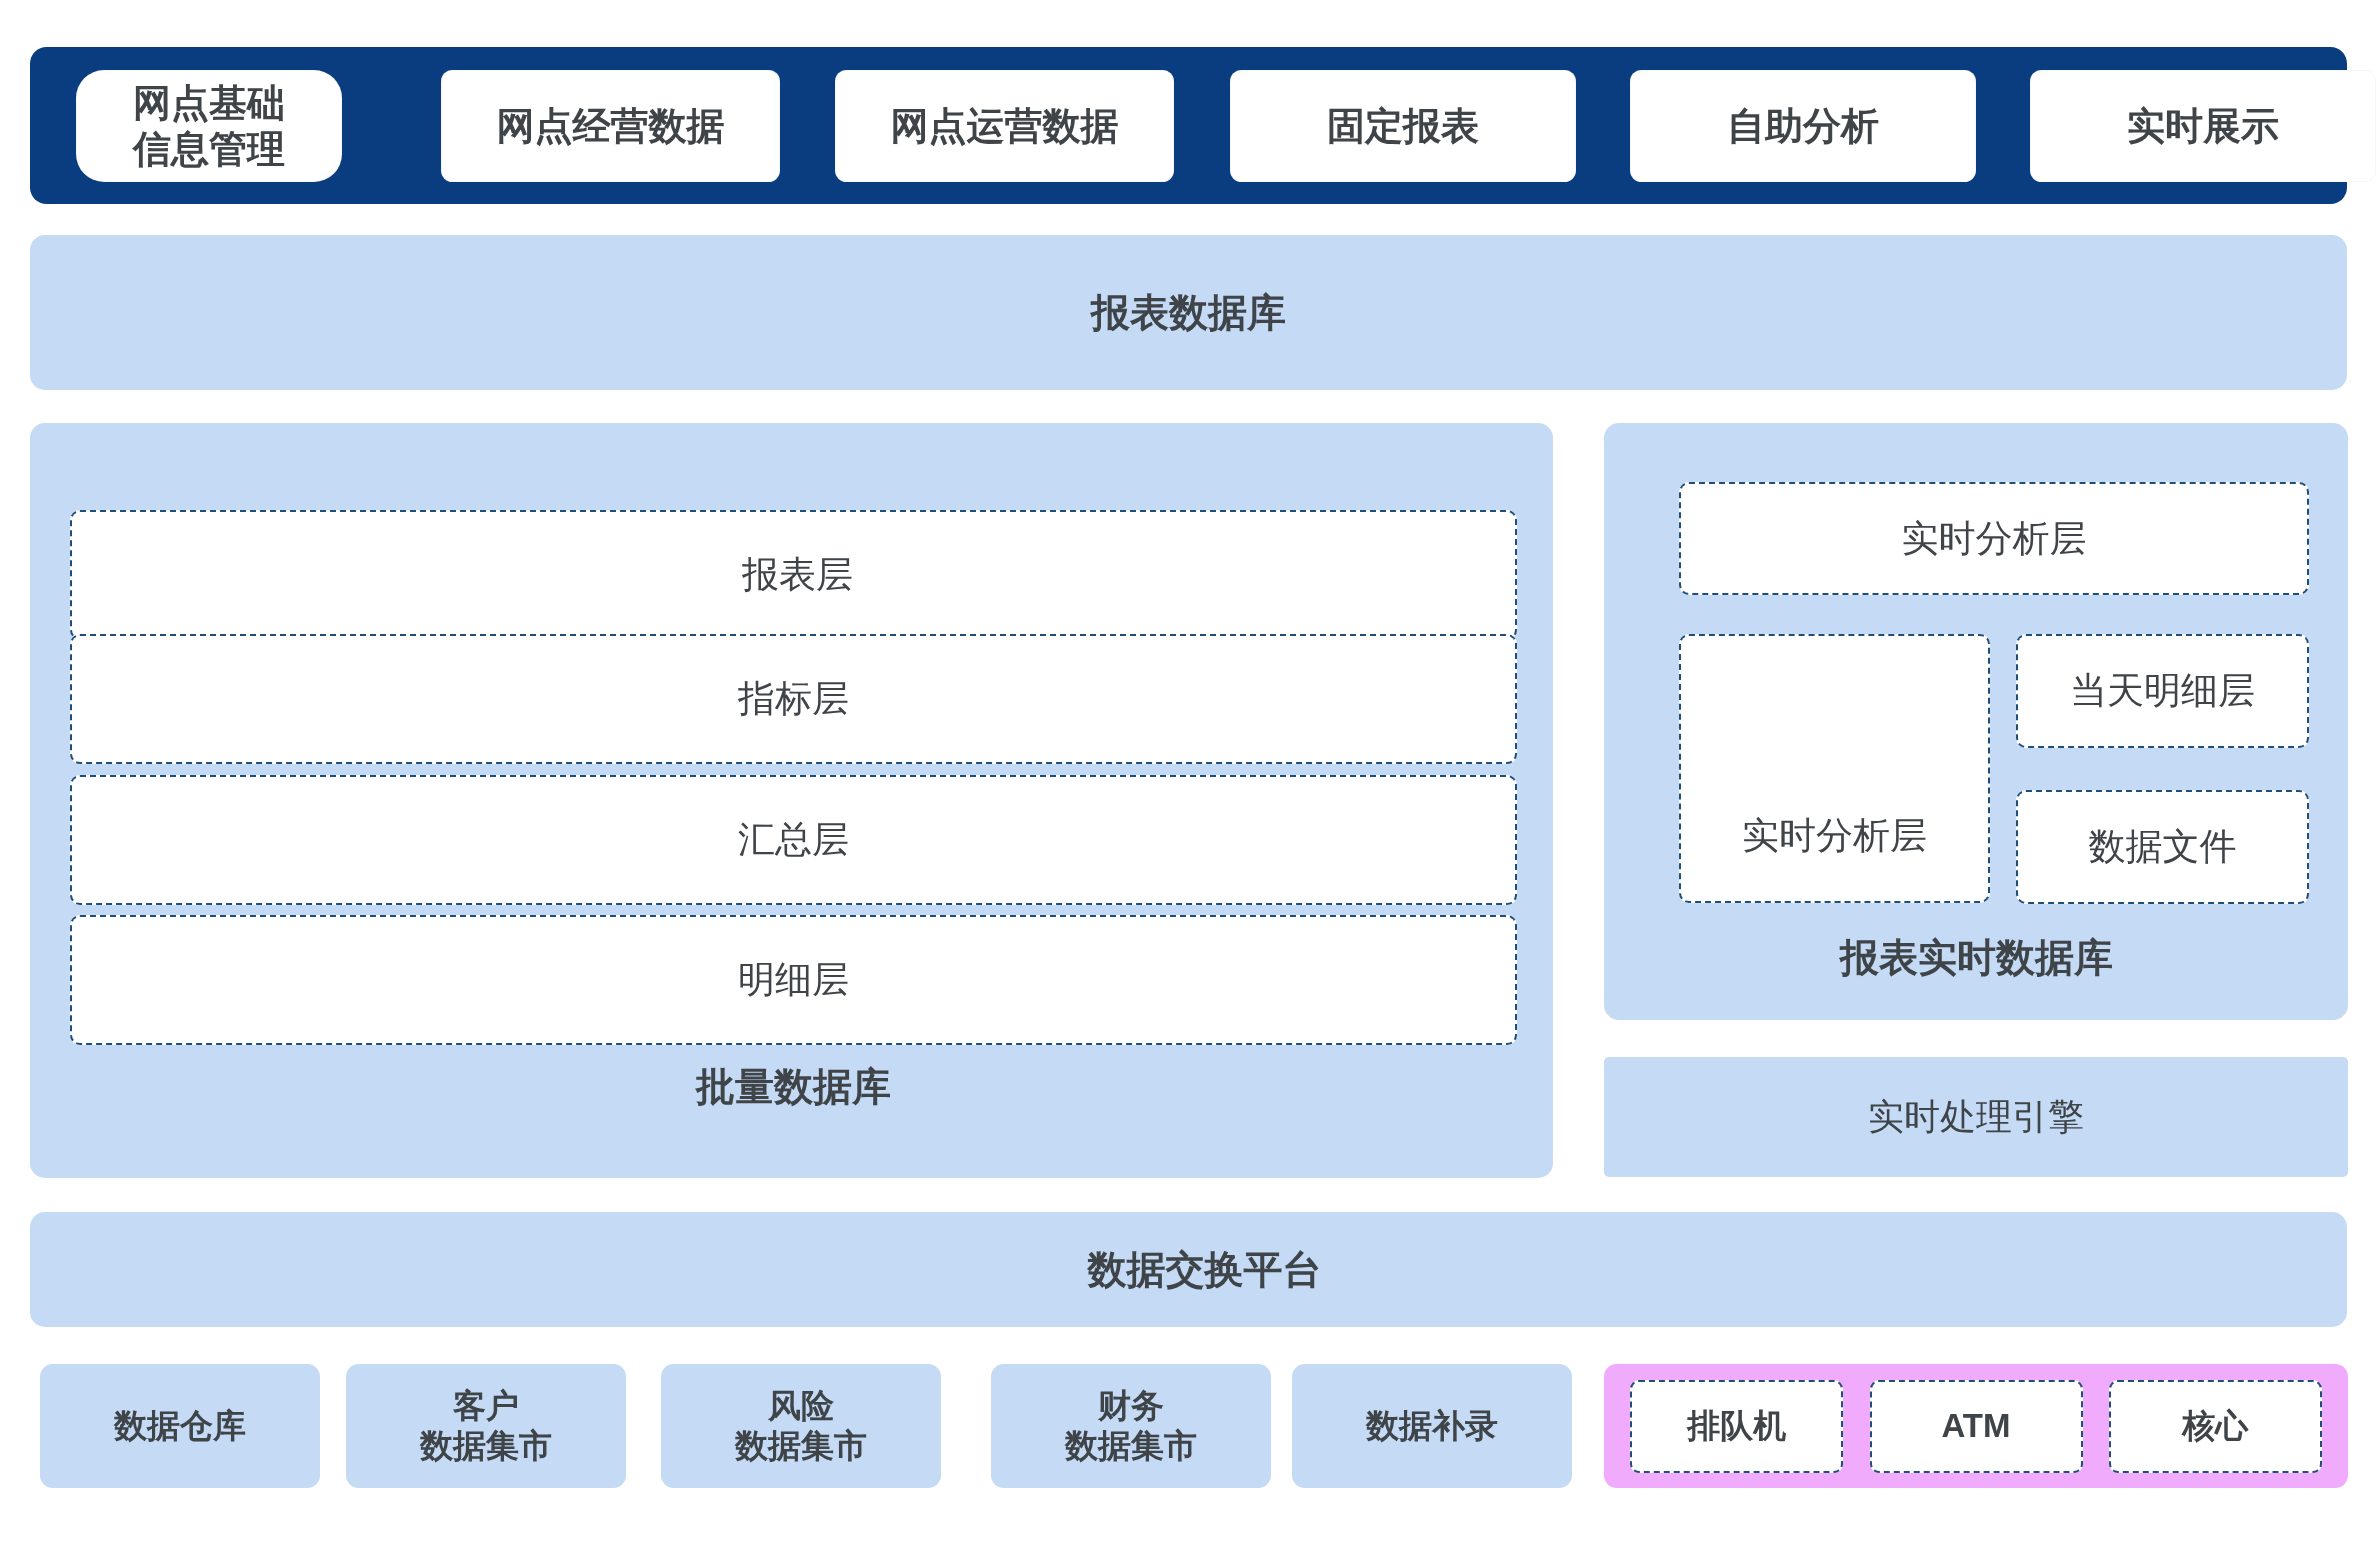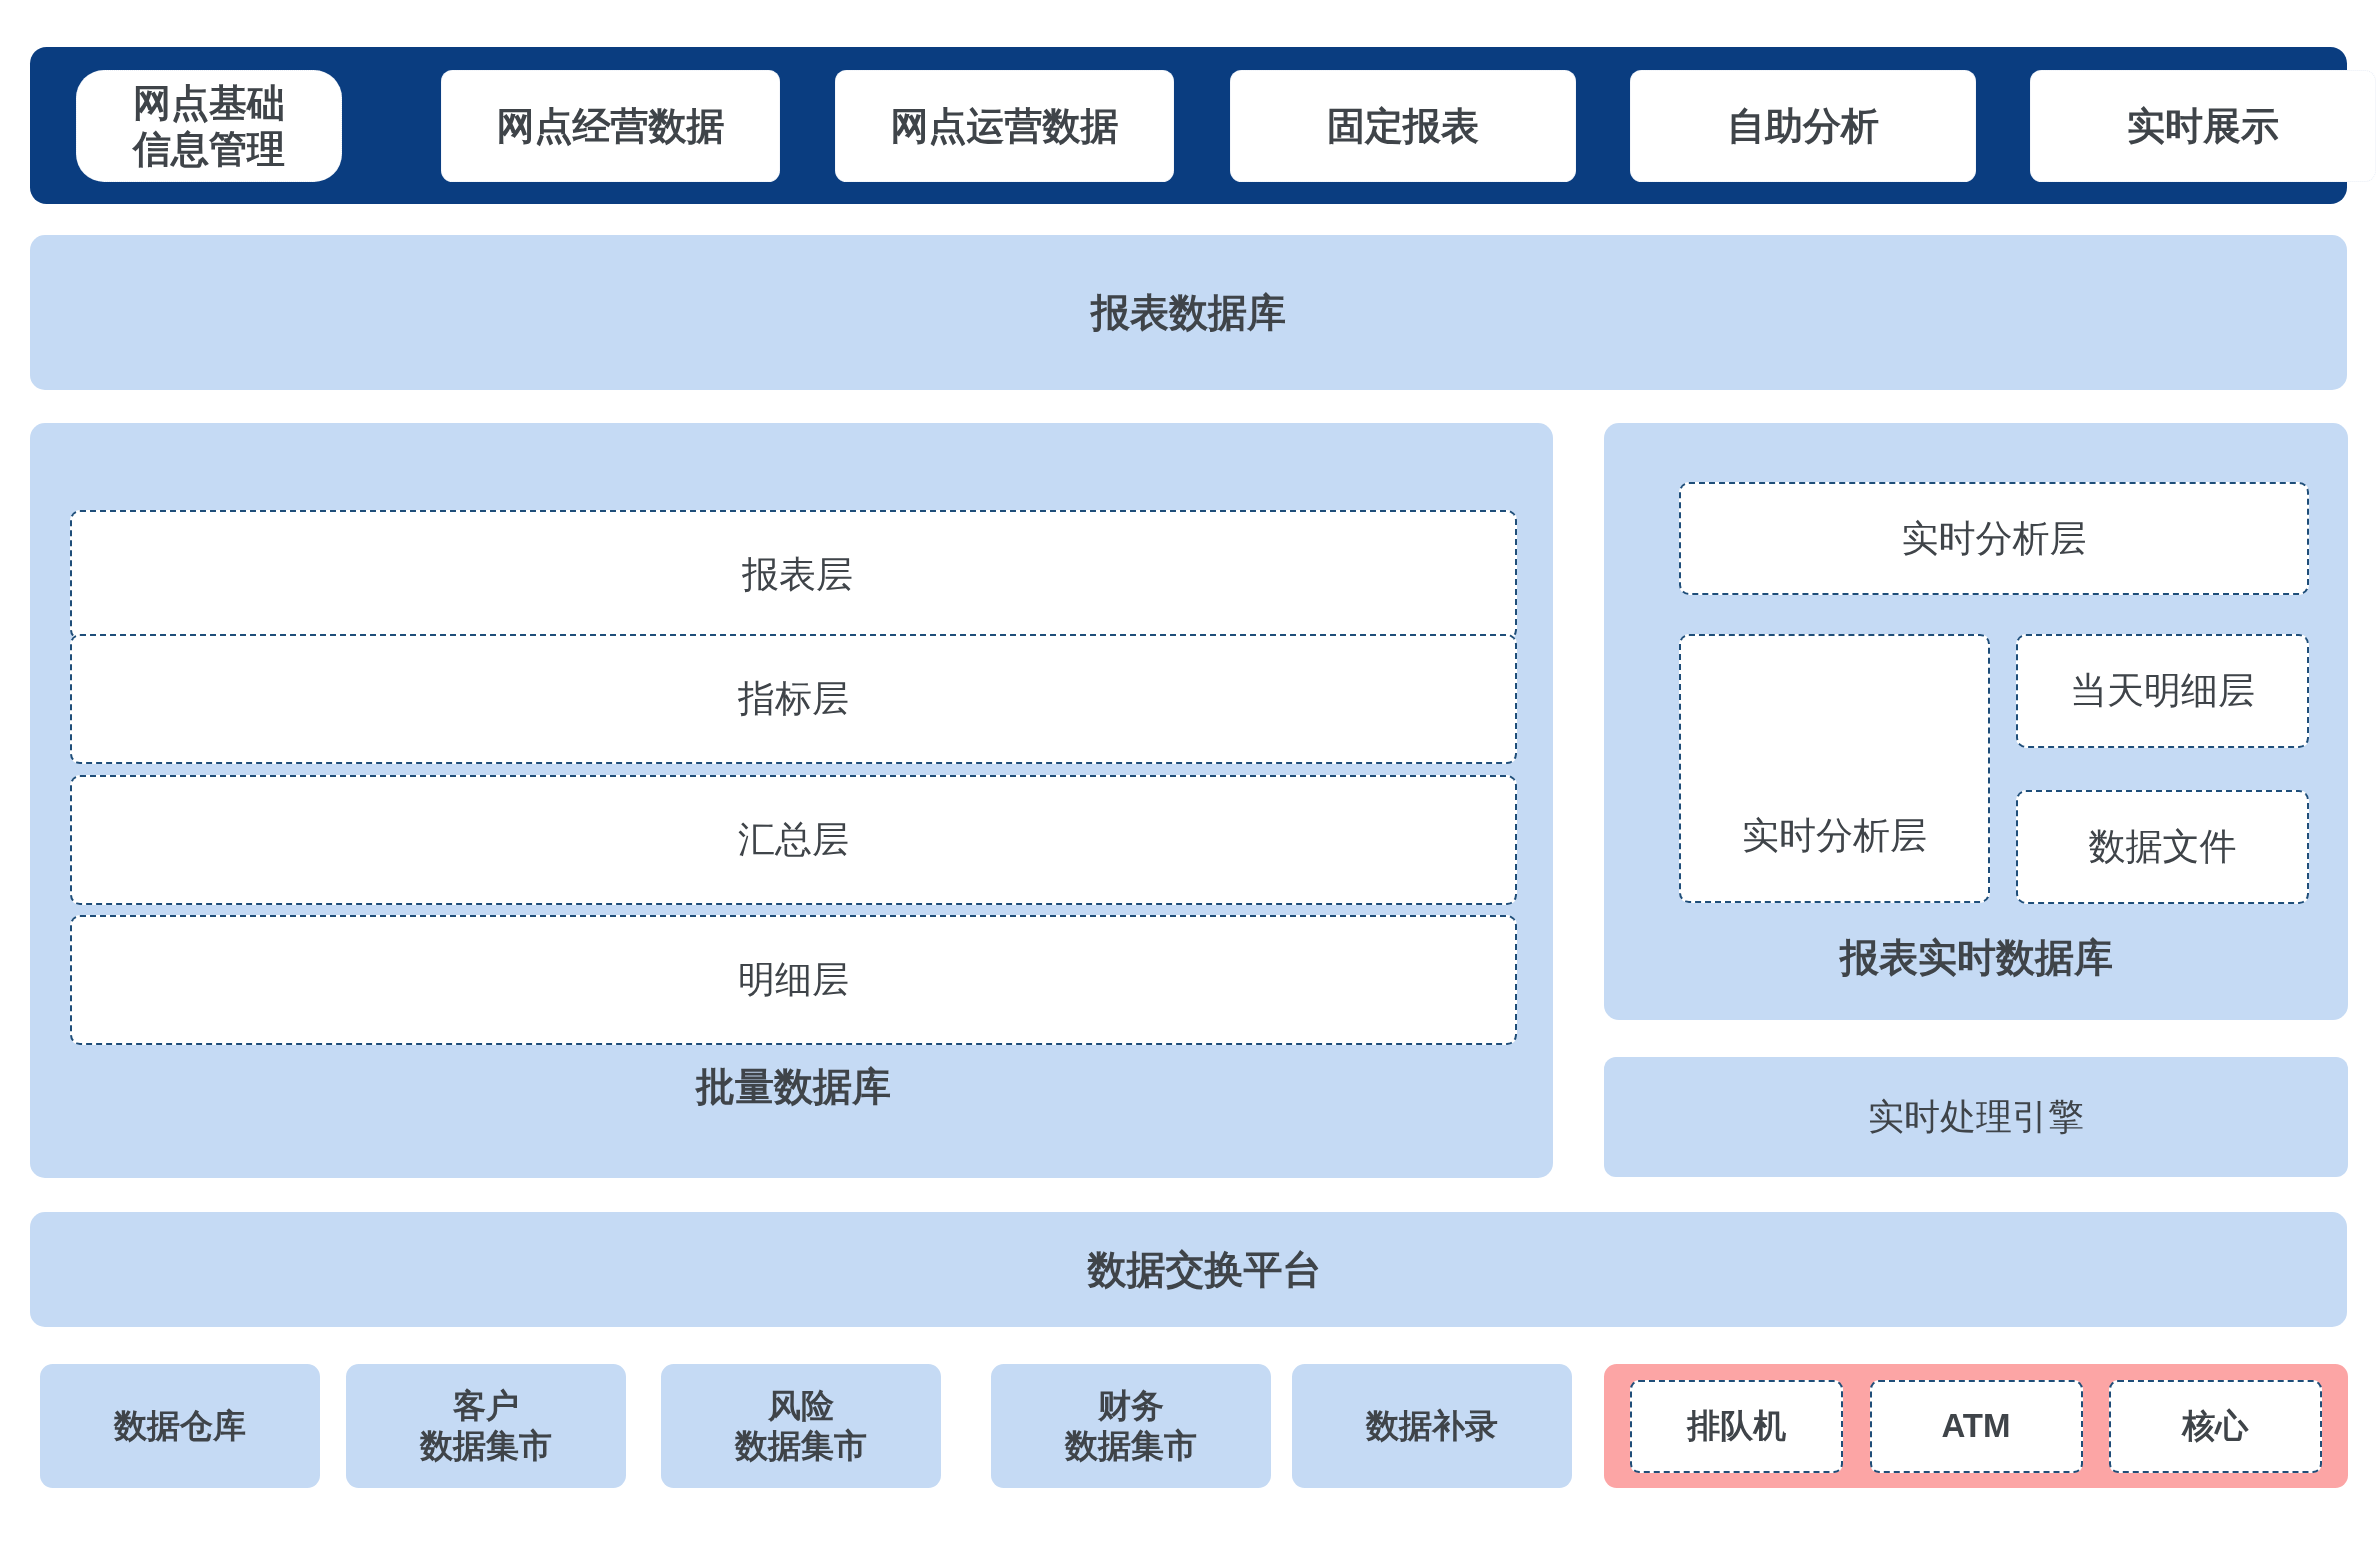--- a/index.html
+++ b/index.html
@@ -40,21 +40,21 @@
   .panel-left{
     left:30px;top:423px;width:1523px;height:755px;
     background:#C5DAF4;border-radius:15px;
   }
   .panel-right{
     left:1604px;top:423px;width:744px;height:597px;
     background:#C5DAF4;border-radius:15px;
   }
   .engine-box{
     left:1604px;top:1057px;width:744px;height:120px;
-    background:#C5DAF4;border-radius:12px;
+    background:#C5DAF4;border-radius:5px;
     font-size:36px;font-weight:400;color:#3f4449;
   }
 
   
   .layer{
     background:#ffffff;border:2.5px dashed #1F4E79;border-radius:10px;
     font-size:37px;font-weight:400;color:#3f4449;
   }
   .layer-l{left:70px;width:1447px;height:130px;}
   .l1{top:510px;padding-left:8px;}
@@ -82,21 +82,21 @@
     top:1364px;height:124px;
   }
   .src1{left:40px;width:280px;}
   .src2{left:346px;width:280px;}
   .src3{left:661px;width:280px;}
   .src4{left:977px;width:280px;margin-left:14px;}
   .src5{left:1292px;width:280px;}
 
   .term-group{
     left:1604px;top:1364px;width:744px;height:124px;
-    background:#fca5a5;border-radius:12.7px;
+    background:#f0abfc;border-radius:12.7px;
     display:flex;align-items:center;justify-content:space-evenly;
   }
   .term{
     background:#ffffff;border:2.5px dashed #1F4E79;border-radius:9px;
     width:209px;height:89px;
     font-size:33px;font-weight:700;color:#3f4449;
   }
 </style>
 </head>
 <body>

